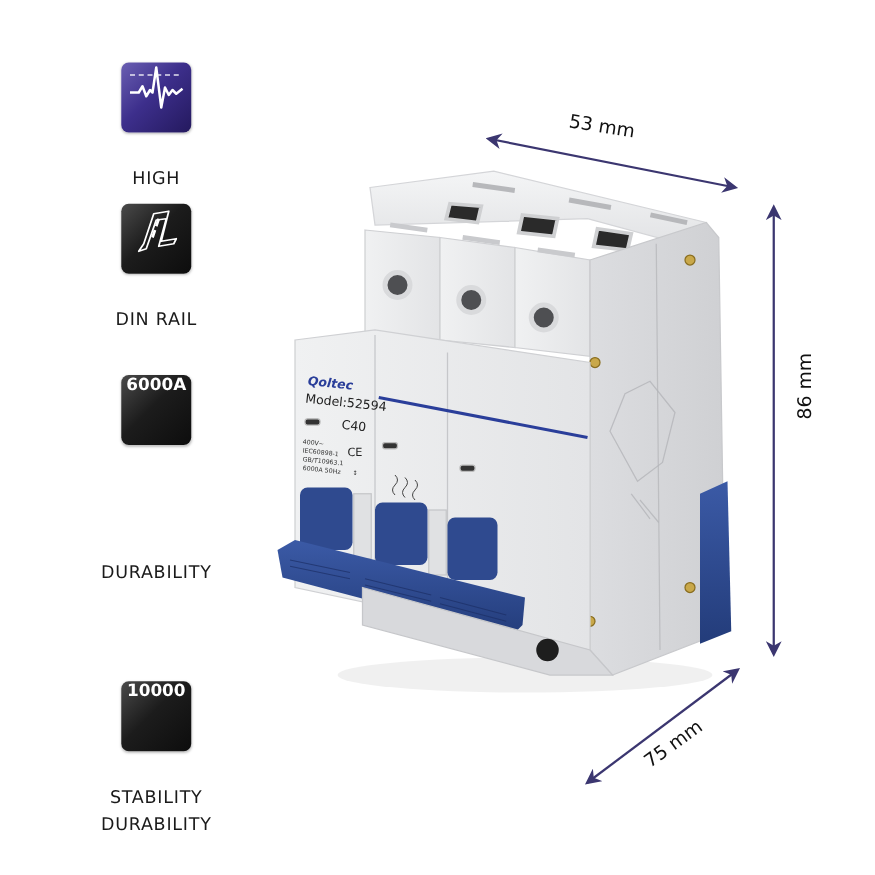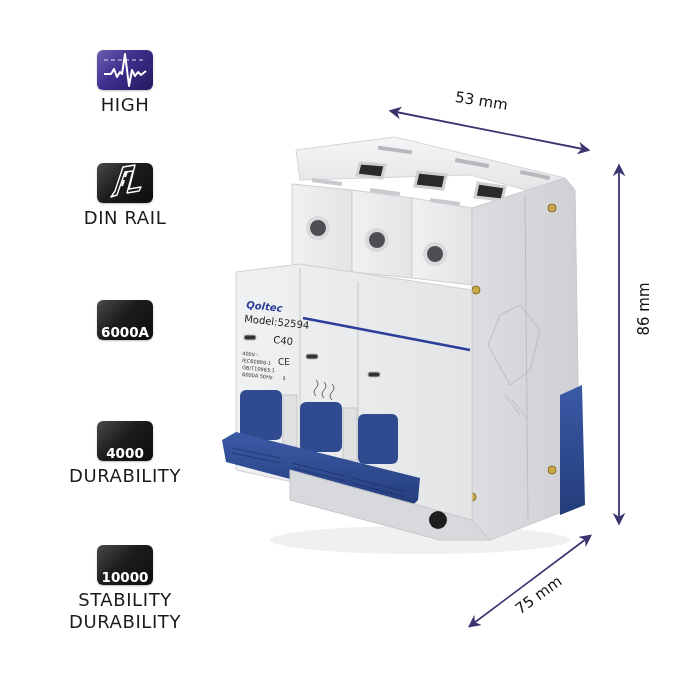--- a/index.html
+++ b/index.html
@@ -2,30 +2,30 @@
 <html><head>
 <meta charset="utf-8">
 <style>
   * { box-sizing: border-box; margin: 0; padding: 0; }
   html, body { width: 700px; height: 700px; background: #ffffff; overflow: hidden; }
   body { position: relative; font-family: "DejaVu Sans", sans-serif; color: #1a1a1a; }
 
   
   .feature { position: absolute; left: 60px; width: 130px; text-align: center; }
   .badge {
-    width: 56px; height: 40px; margin: 0 auto; border-radius: 6px;
-    display: flex; align-items: flex-end; justify-content: center;
+    width: 56px; height: 56px; margin: 0 auto; border-radius: 6px;
+    display: flex; align-items: flex-start; justify-content: center;
     color: #ffffff; font-size: 14px; font-weight: bold; letter-spacing: 0;
     box-shadow: 0 1px 2px rgba(0,0,0,0.25);
   }
   .badge.purple { background: linear-gradient(135deg, #6a5fb2 0%, #3d2f8c 45%, #24195e 100%); }
   .badge.dark { background: linear-gradient(135deg, #4a4a4a 0%, #1c1c1c 45%, #0d0d0d 100%); }
   .badge .txt { font-family: "DejaVu Sans", sans-serif; font-size: 13.5px; font-weight: bold; }
   .flabel {
-    margin-top: 4px; font-size: 18px; line-height: 22px; letter-spacing: 0.6px;
+    margin-top: 26px; font-size: 14px; line-height: 22px; letter-spacing: 0.6px;
     font-family: "DejaVu Sans", sans-serif; color: #1a1a1a;
   }
 
   
   .product { position: absolute; left: 215px; top: 125px; width: 390px; height: 430px; }
 
   
   .dim { position: absolute; font-family: "DejaVu Sans", sans-serif; font-size: 15px; color: #111; white-space: nowrap; }
   .dim.w { left: 455px; top: 92px; transform: rotate(9deg); }
   .dim.h { left: 617px; top: 300px; transform: rotate(-90deg); transform-origin: center; }
@@ -60,23 +60,20 @@
   </div>
 </div>
 
 <div class="feature" style="top:300px;">
   <div class="badge dark">
     <span class="txt">6000A</span>
   </div>
 </div>
 
 <div class="feature" style="top:421px;">
-  <div class="badge dark">
-    <span class="txt">4000</span>
-  </div>
   <div class="flabel">
     <div>DURABILITY</div>
   </div>
 </div>
 
 <div class="feature" style="top:545px;">
   <div class="badge dark">
     <span class="txt">10000</span>
   </div>
   <div class="flabel">

